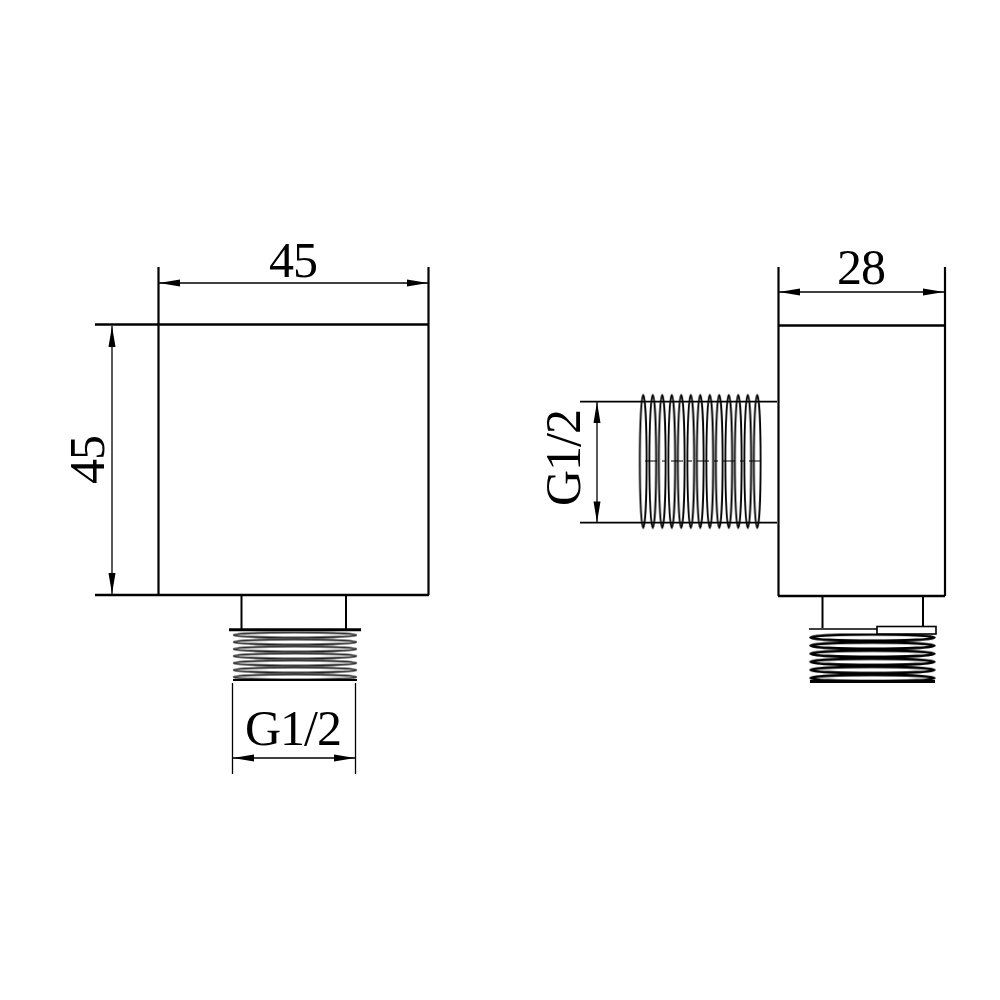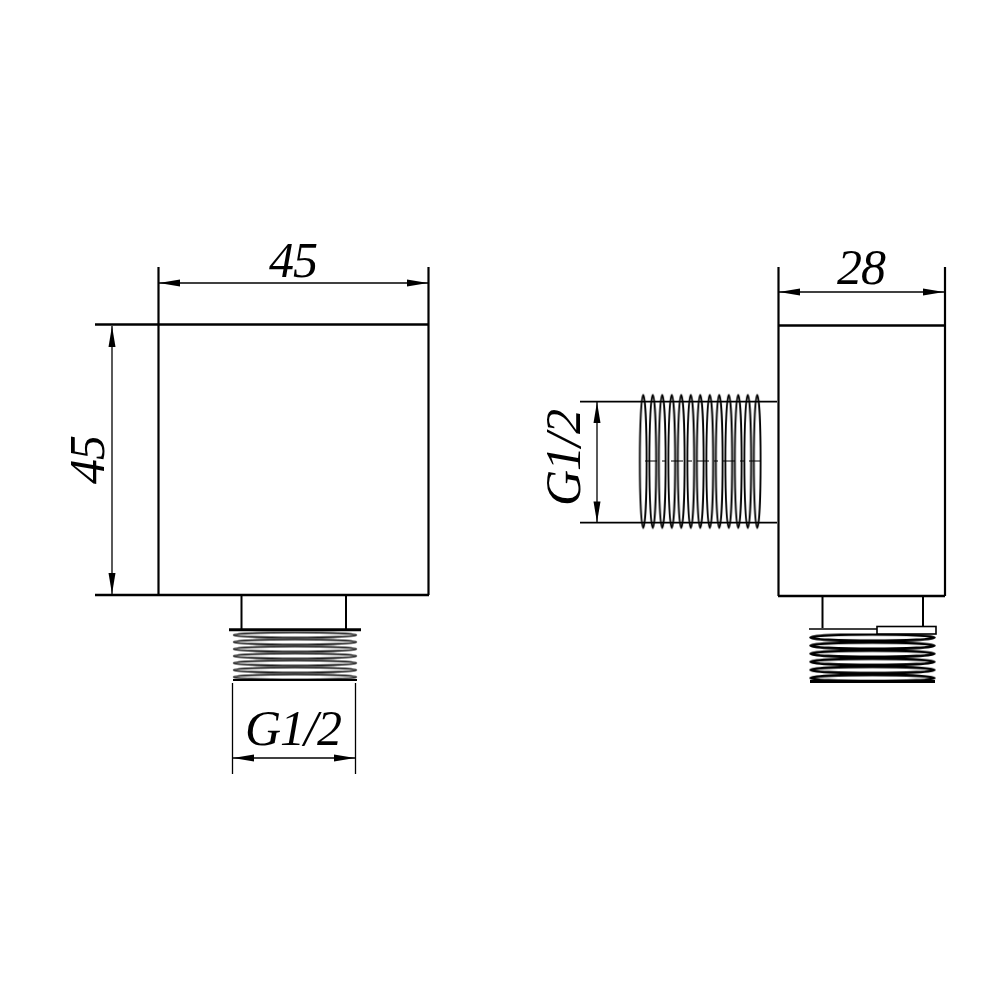--- a/index.html
+++ b/index.html
@@ -3,21 +3,21 @@
 <meta charset="utf-8">
 <style>
   :root { --line-color:#000000; --bg-color:#ffffff; }
   html,body { margin:0; padding:0; }
   body {
     width:1000px; height:1000px;
     background:var(--bg-color);
     font-family:"Liberation Serif", serif;
     overflow:hidden;
   }
-  .canvas { width:908px; height:1000px; position:relative;font-style:italic; }
+  .canvas { width:908px; height:1000px; position:relative; }
   svg { display:block; }
   .ln  { stroke:var(--line-color); fill:none; }
   .fl  { fill:var(--line-color); stroke:none; }
   .tx  {
     fill:var(--line-color);
     font-family:"Liberation Serif", serif;
     font-size:50px;
     letter-spacing:-1px;
   }
   .flange-face { fill:var(--bg-color); stroke:var(--line-color); }

